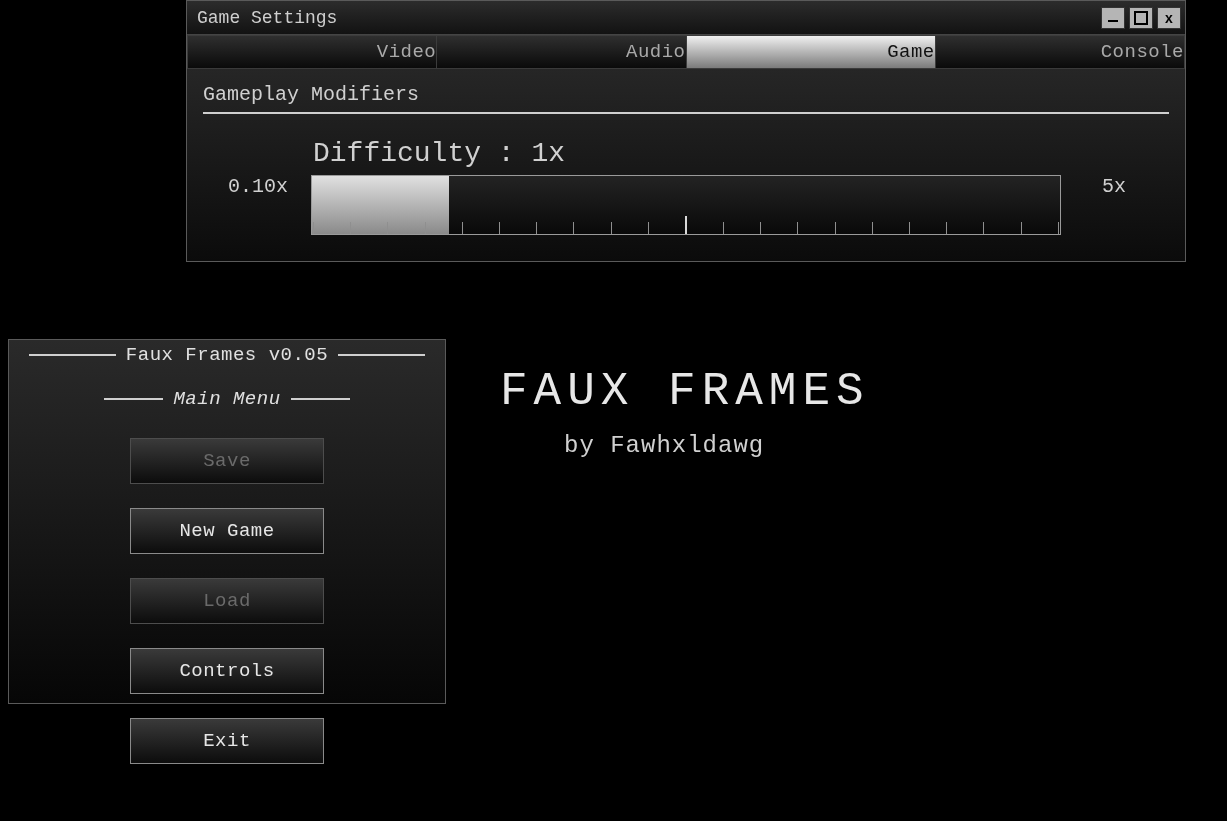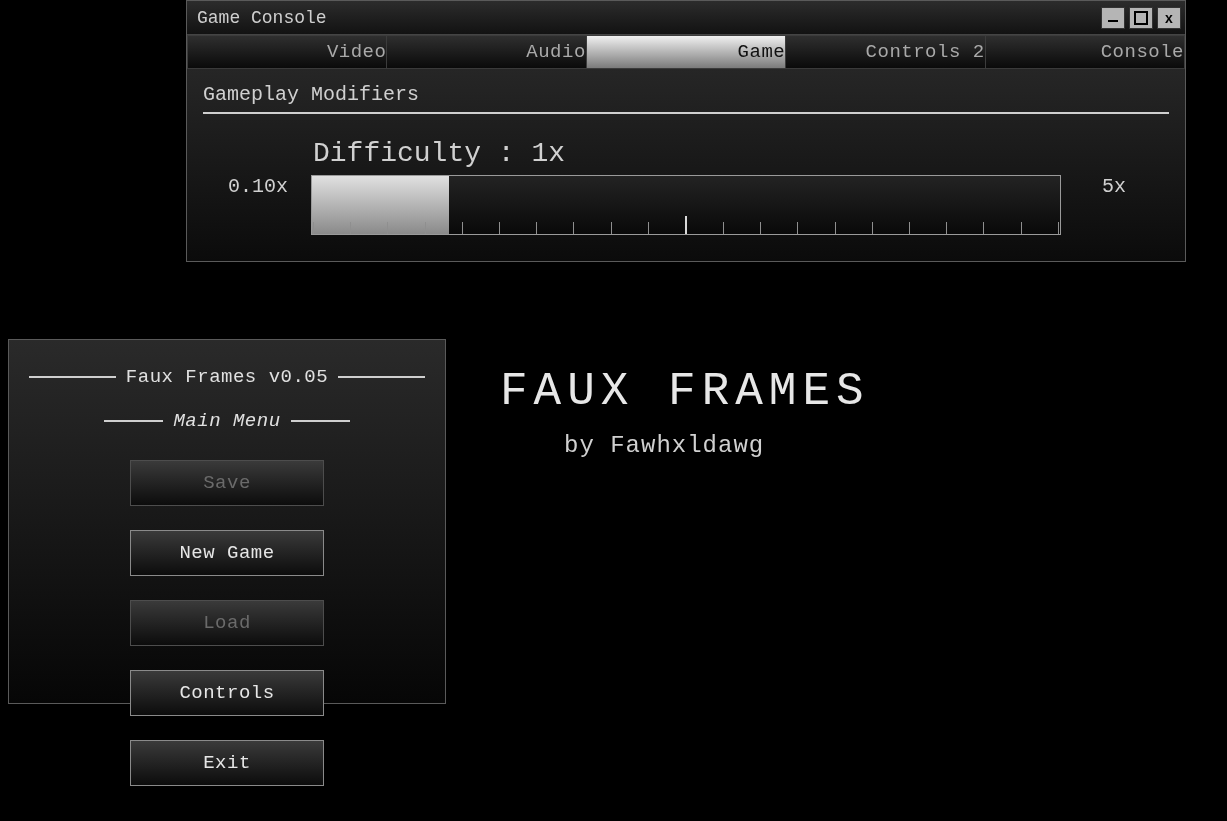--- a/index.html
+++ b/index.html
@@ -133,21 +133,21 @@
 
     
     .menu-win {
       position: absolute;
       left: 8px;
       top: 339px;
       width: 438px;
       height: 365px;
       border: 1px solid #5a5a5a;
       background: linear-gradient(to bottom, #2a2a2a 0%, #060606 100%);
-      padding: 26px 20px 20px 20px;
+      padding: 4px 20px 20px 20px;
       display: flex;
       flex-direction: column;
       align-items: center;
     }
     .heading-line {
       display: flex;
       align-items: center;
       width: 100%;
       gap: 10px;
       margin-bottom: 10px;
@@ -206,40 +206,37 @@
       font-size: 24px;
       color: #d0d0d0;
       letter-spacing: 1px;
     }
   </style>
 </head>
 <body>
 
 <div class="settings-win">
   <div class="titlebar">
-    <span class="title">Game Console</span>
+    <span class="title">Game Settings</span>
     <div class="winbtns">
       <div class="winbtn min"></div>
       <div class="winbtn max"></div>
       <div class="winbtn close">x</div>
     </div>
   </div>
 
   <div class="tabs">
     <div class="tab">
         <span>Video</span>
       </div>
     <div class="tab">
         <span>Audio</span>
       </div>
     <div class="tab active">
         <span>Game</span>
-      </div>
-    <div class="tab">
-        <span>Controls 2</span>
       </div>
     <div class="tab">
         <span>Console</span>
       </div>
   </div>
 
   <div class="panel">
     <div class="section-title">Gameplay Modifiers</div>
     <div class="section-line"></div>
 

